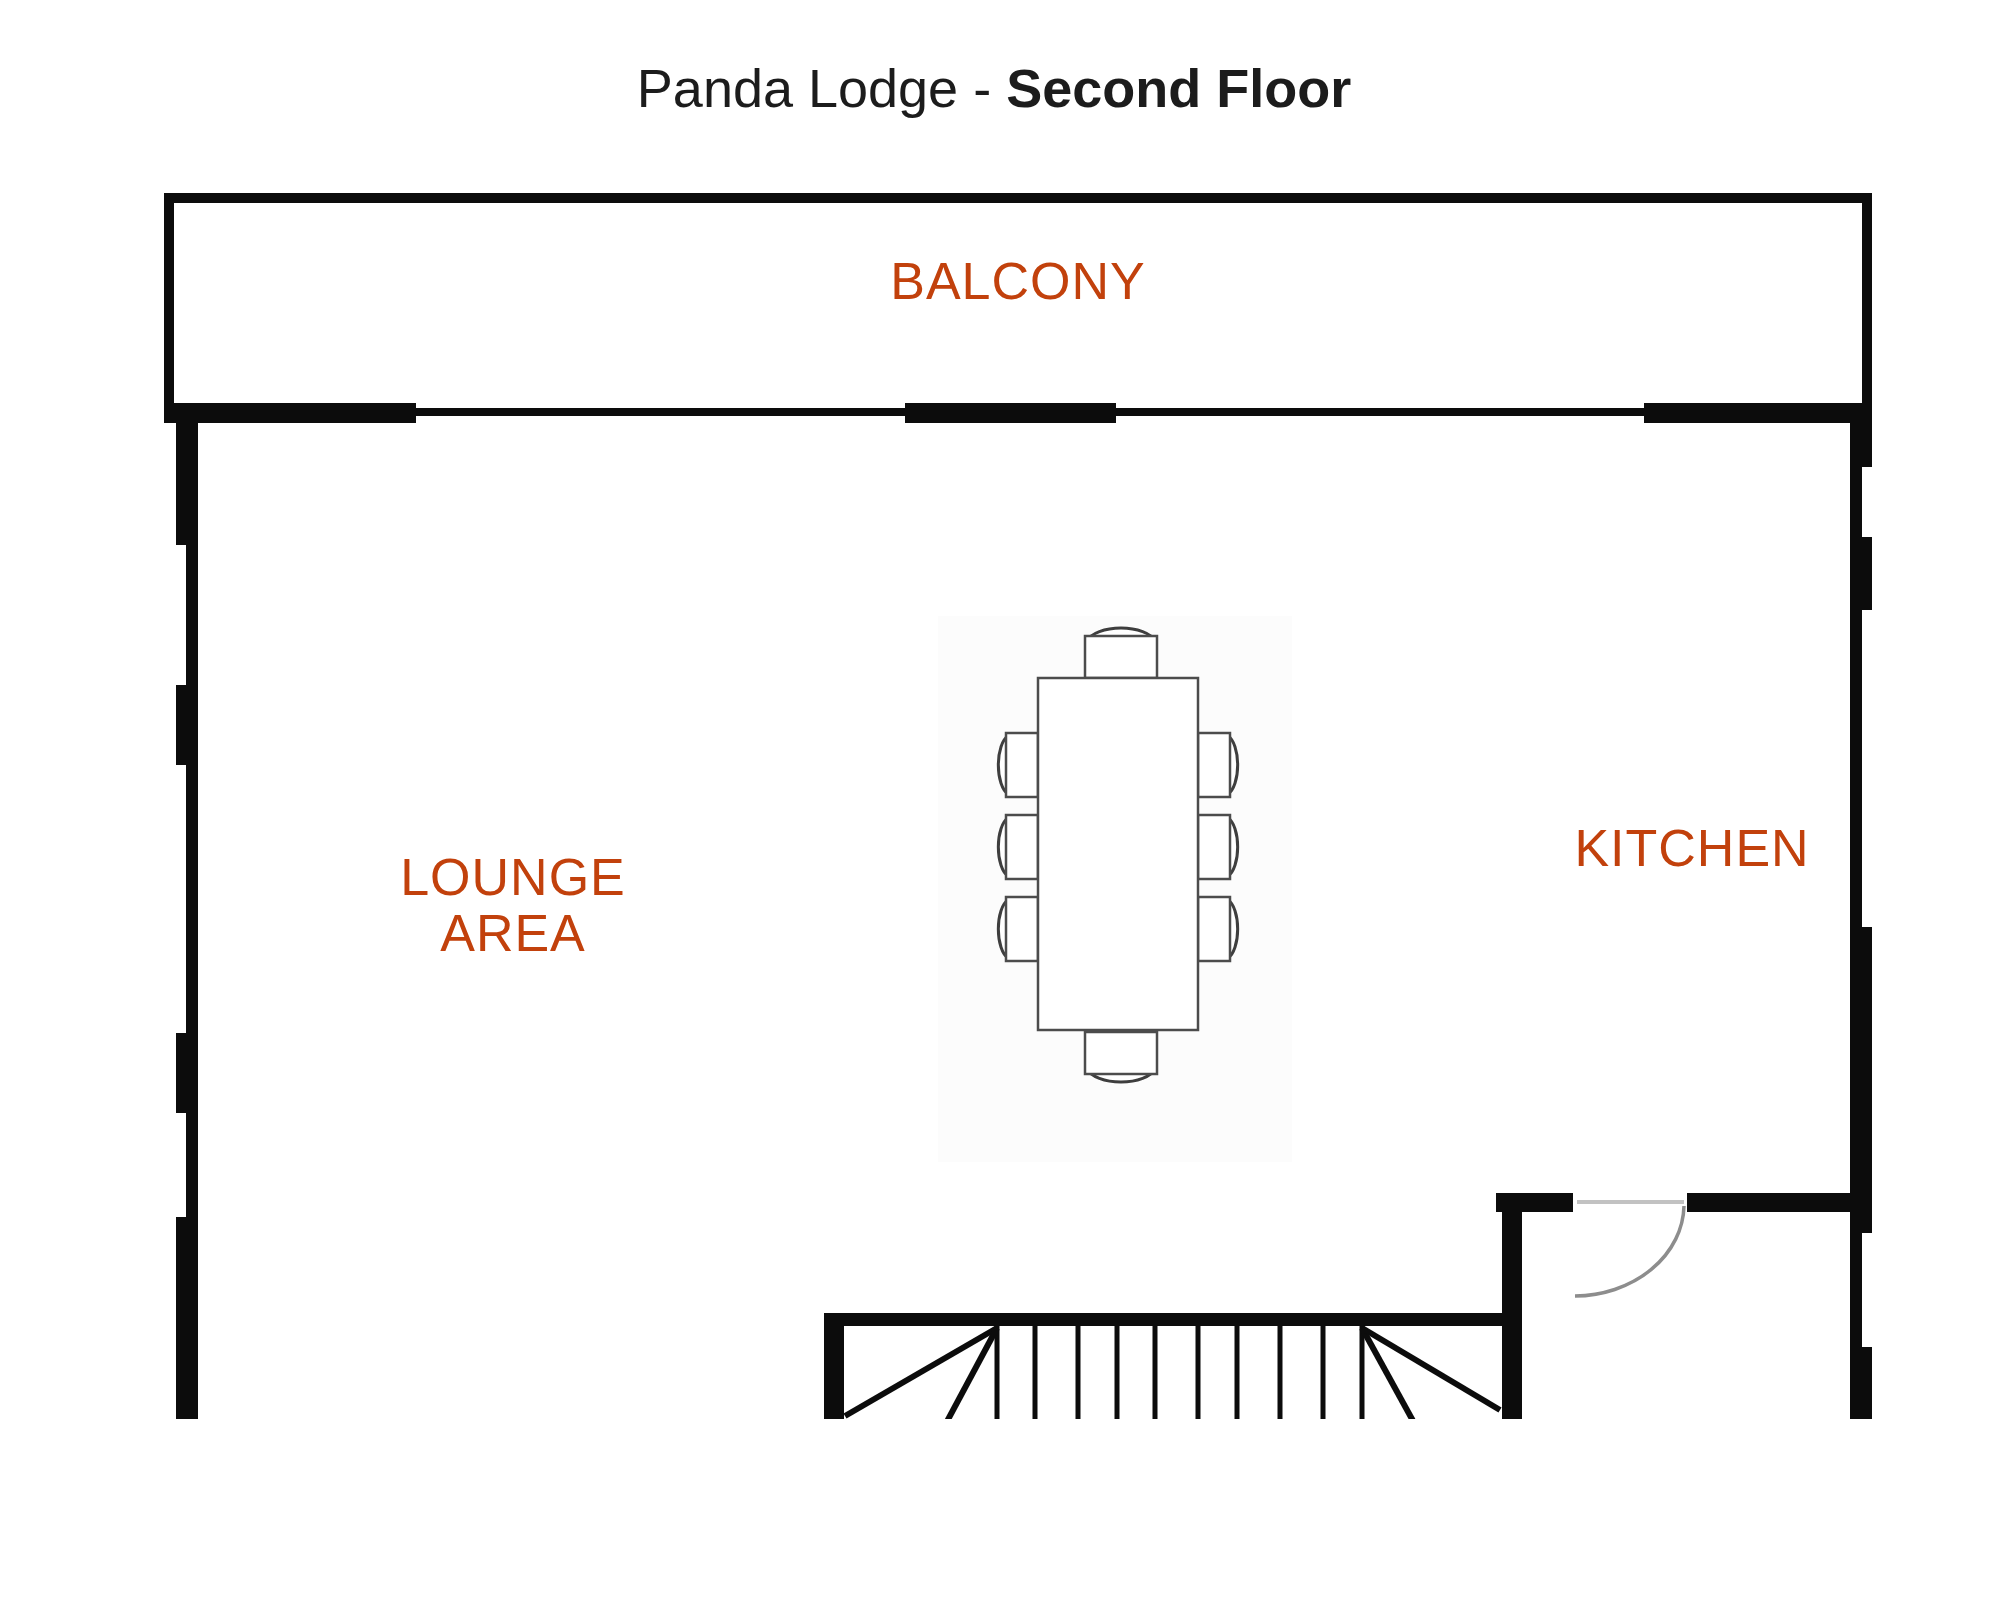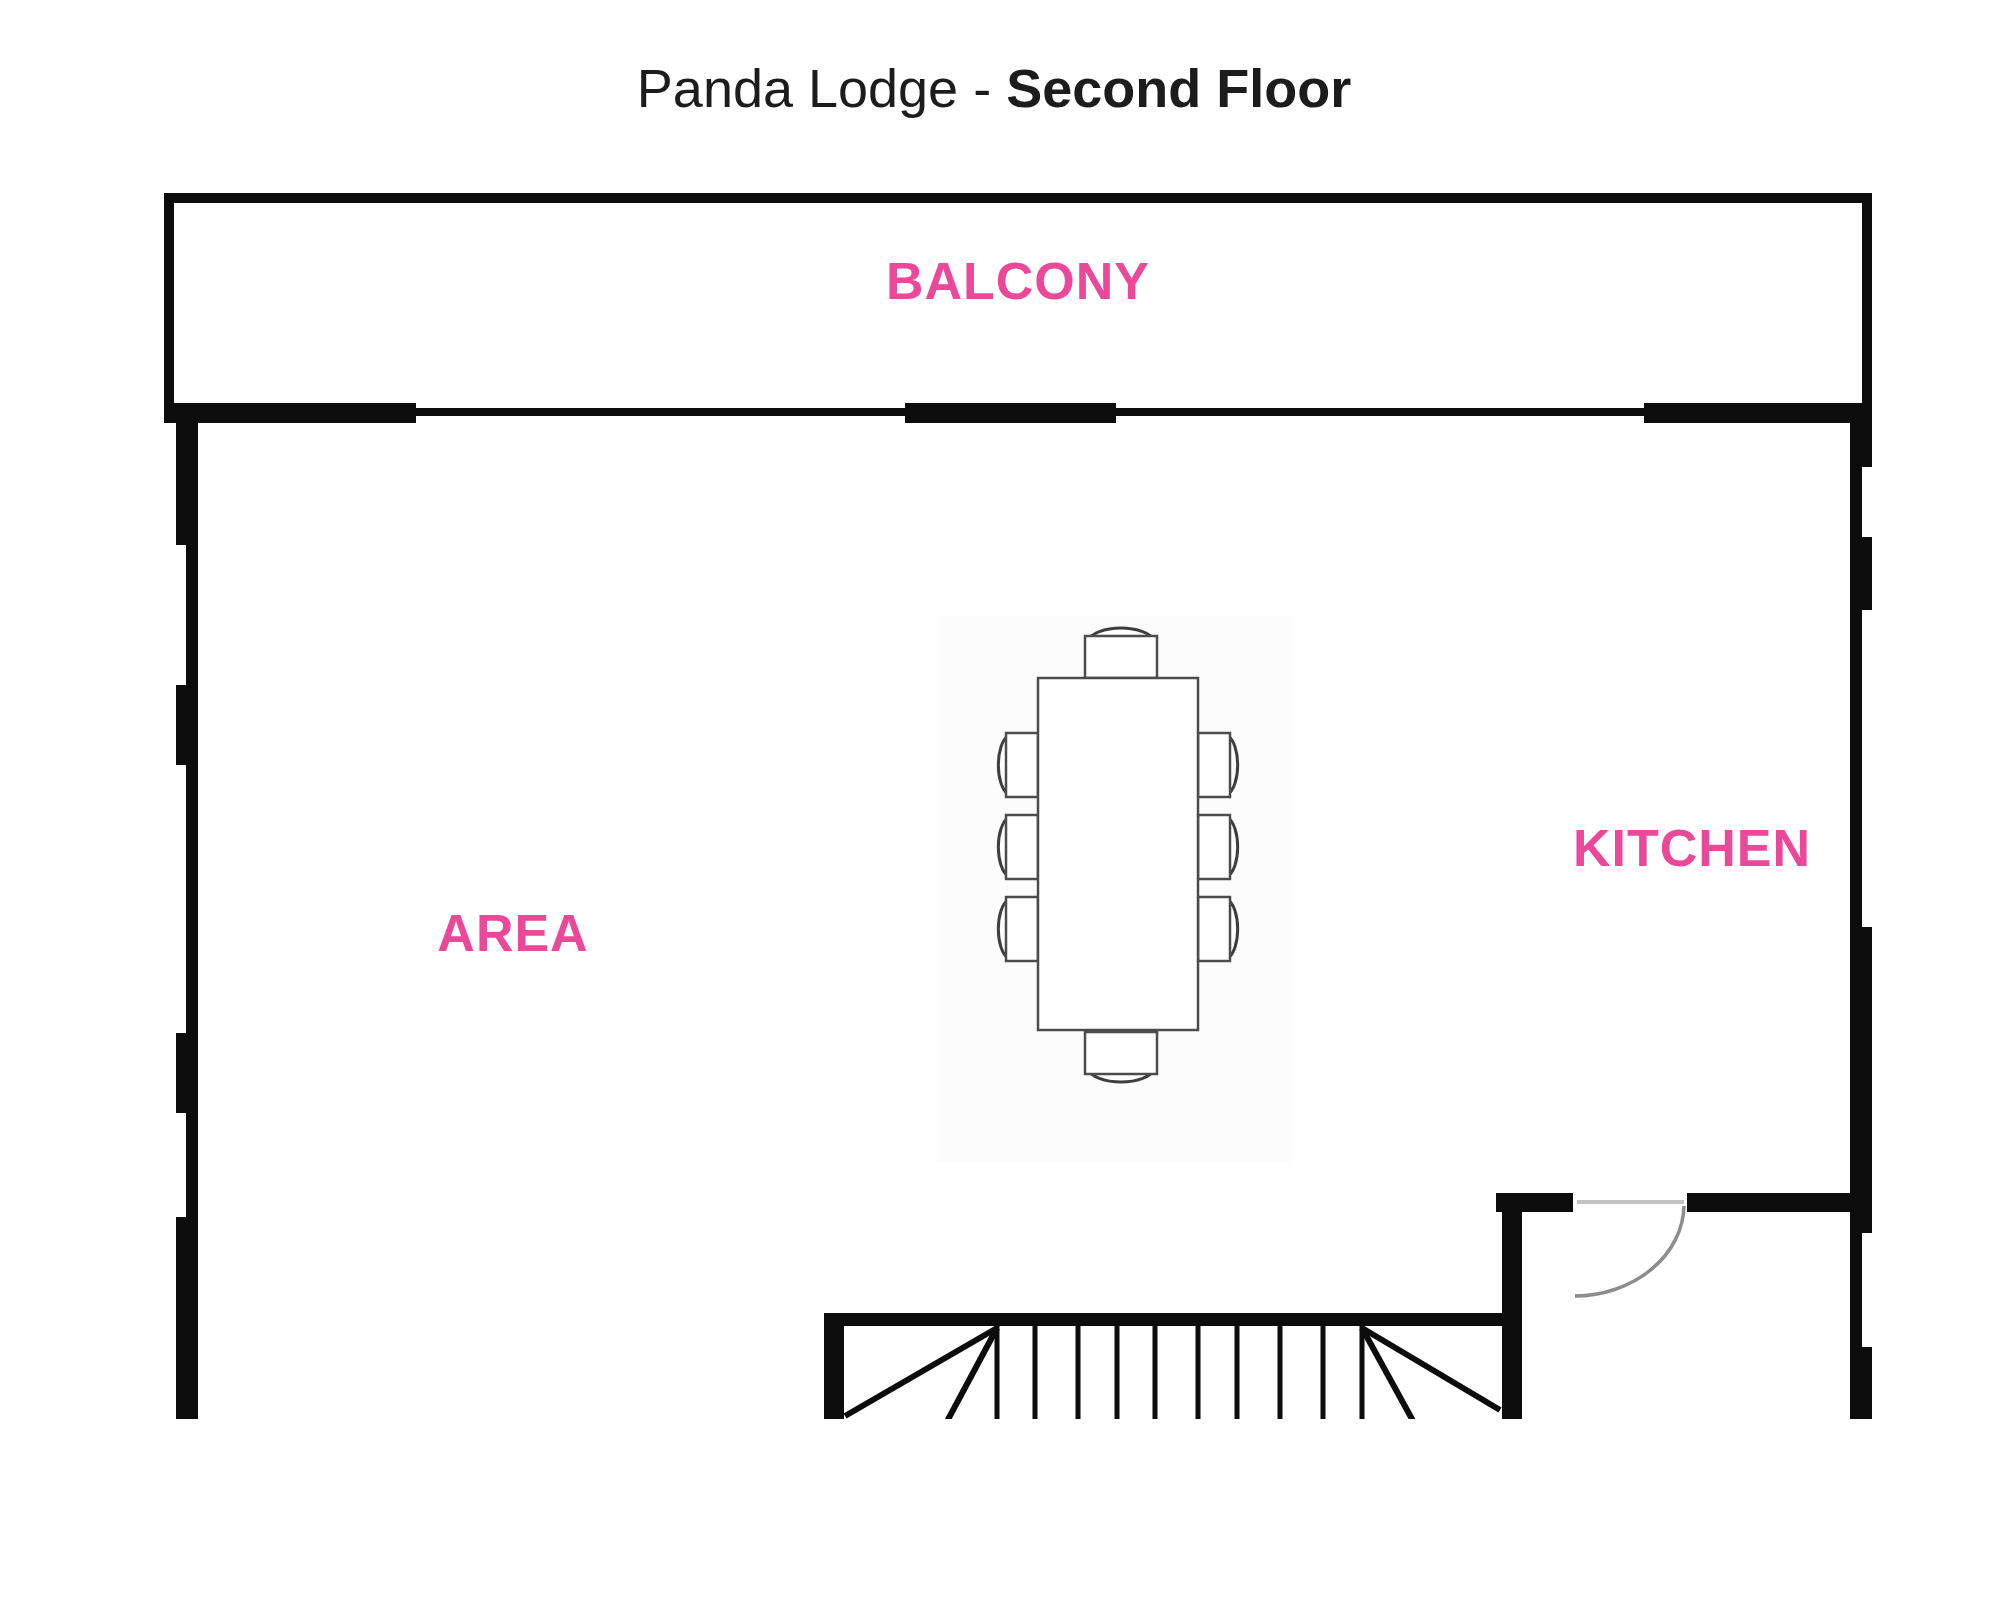--- a/index.html
+++ b/index.html
@@ -2,22 +2,22 @@
 <html><head>
 <meta charset="utf-8">
 <style>
   html,body{margin:0;padding:0;background:#ffffff;}
   .plan{position:relative;width:2000px;height:1419px;background:#ffffff;overflow:hidden;
         font-family:"Liberation Sans", sans-serif;}
   .wall{position:absolute;background:#0c0c0c;}
   .title{position:absolute;left:994px;top:88px;transform:translate(-50%,-50%);
          font-size:54px;color:#1c1c1c;white-space:nowrap;letter-spacing:0;}
   .title .bold{font-weight:700;}
-  .room-label{position:absolute;transform:translate(-50%,-50%);font-weight:700;
-              font-size:52px;color:#ec4899;letter-spacing:1px;white-space:nowrap;}
+  .room-label{position:absolute;transform:translate(-50%,-50%);font-weight:400;
+              font-size:52px;color:#c2410c;letter-spacing:1px;white-space:nowrap;}
   svg.overlay{position:absolute;left:0;top:0;width:2000px;height:1600px;}
 </style>
 </head>
 <body>
 
 <div class="plan">
 
   <div class="title">
     <span>Panda Lodge - </span><span class="bold">Second Floor</span>
   </div>
@@ -111,16 +111,17 @@
       <line x1="997" y1="1328" x2="921" y2="1470"></line>
       <line x1="1362" y1="1328" x2="1440" y2="1470"></line>
       <line x1="1362" y1="1328" x2="1500" y2="1410"></line>
     </g>
 
     <line x1="1577" y1="1202" x2="1684" y2="1202" stroke="#c2c2c2" stroke-width="4"></line>
     <path d="M1684,1206 A110,92 0 0 1 1575,1296" fill="none" stroke="#8d8d8d" stroke-width="3.5"></path>
   </svg>
 
   <div class="room-label" style="left:1018px;top:281px;">BALCONY</div>
+  <div class="room-label" style="left:513px;top:877px;">LOUNGE</div>
   <div class="room-label" style="left:513px;top:933px;">AREA</div>
   <div class="room-label" style="left:1692px;top:848px;">KITCHEN</div>
 
 </div>
 
 </body></html>

